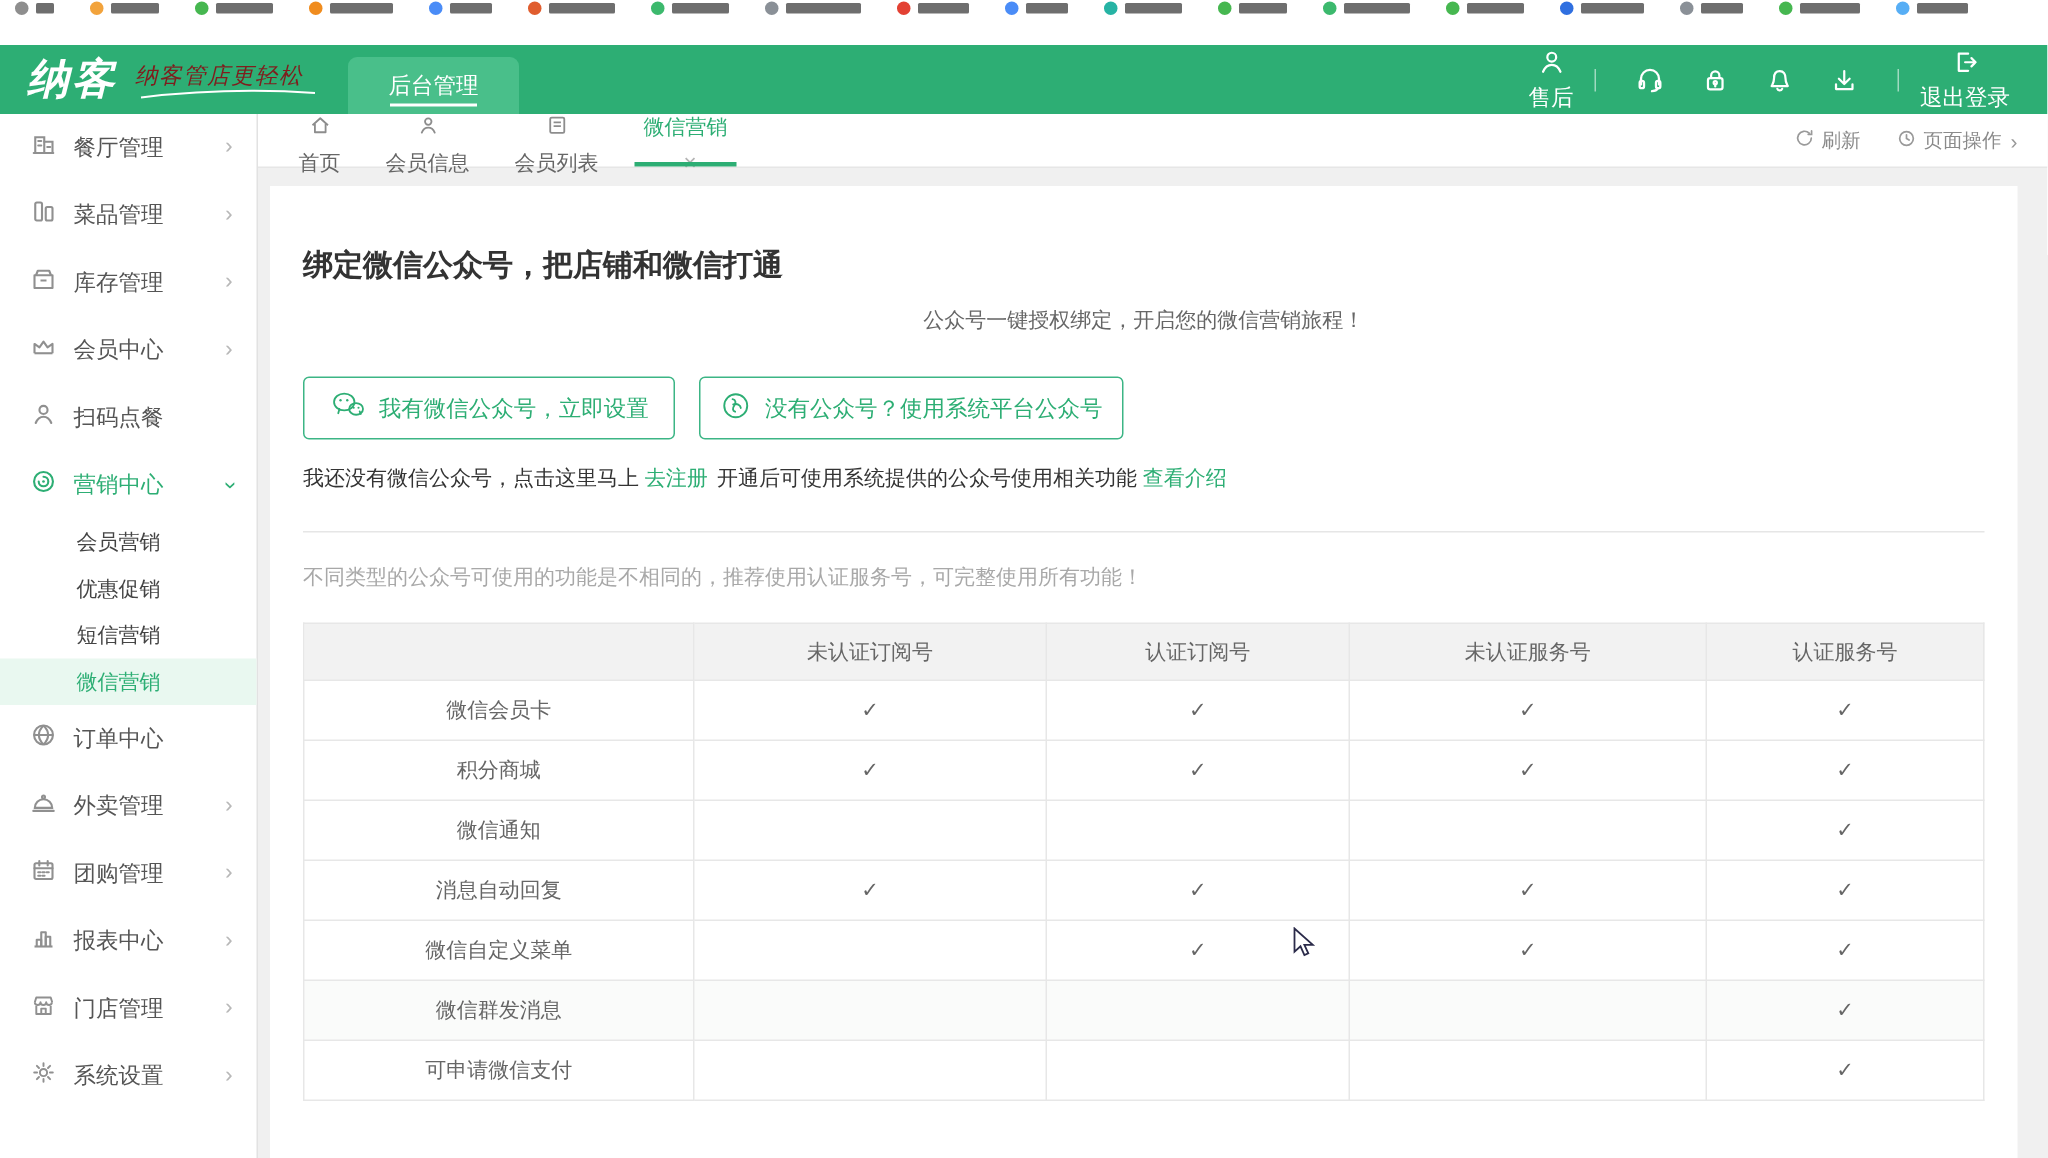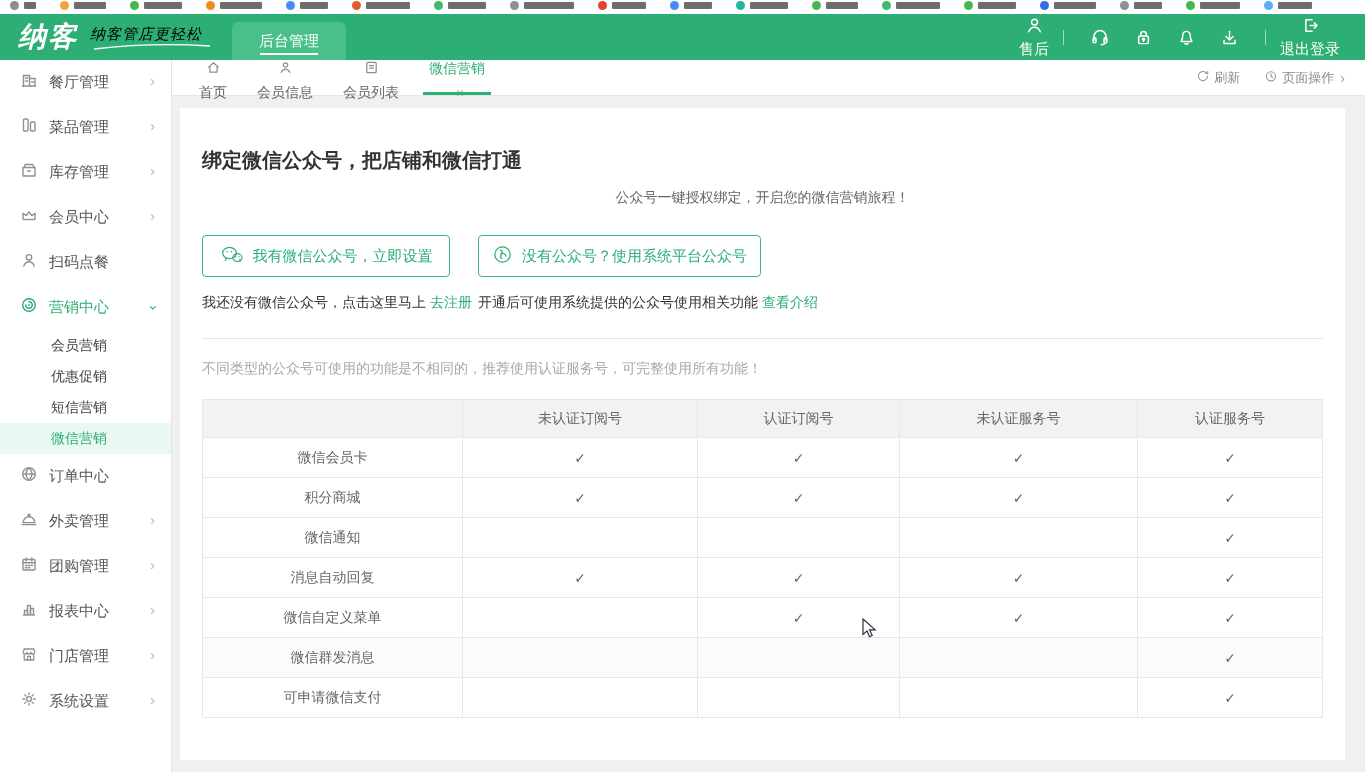--- a/index.html
+++ b/index.html
@@ -7,24 +7,24 @@
   body { font-family:"Liberation Sans","DejaVu Sans",sans-serif; background:#fff; }
   .page { position:relative; width:1365px; height:772px; overflow:hidden; }
 
   
   .bookmarks { height:14px; background:#fff; display:flex; align-items:center; padding:0 0 4px 10px; overflow:hidden; }
   .bm { display:inline-flex; align-items:center; margin-right:24px; flex:none; }
   .bm i { width:9px; height:9px; border-radius:50%; display:inline-block; }
   .bm b { height:7px; background:#4a4a4a; opacity:.8; border-radius:1px; margin-left:5px; display:inline-block; }
 
   
-  .header { height:46px; background:#2dae74; display:flex; align-items:center; padding:0 25px 0 18px; position:relative; }
+  .header { height:46px; background:#2dae74; display:flex; align-items:center; padding:0 25px 0 18px; position:relative;margin-top:16px; }
   .logo { color:#fff; font-size:28px; font-weight:900; font-style:italic; letter-spacing:2px; line-height:1; }
   .slogan-wrap { position:relative; margin-left:12px; top:-3px; }
-  .slogan { color:#000000; font-size:15px; font-style:italic; letter-spacing:1px; }
+  .slogan { color:#7f1d1d; font-size:15px; font-style:italic; letter-spacing:1px; }
   .slogan-swoosh { position:absolute; left:2px; bottom:-6px; }
   .admin-tab { align-self:flex-end; margin-left:30px; height:38px; background:#49bf8a; border-radius:6px 6px 0 0; padding:0 27px; display:flex; align-items:center; color:#fff; font-size:15px; position:relative; cursor:pointer; }
   .admin-tab::after { content:''; position:absolute; bottom:5px; left:50%; transform:translateX(-50%); width:58px; height:2px; background:#fff; }
   .header-right { margin-left:auto; display:flex; align-items:center; color:#fff; font-size:15px; }
   .hdr-item { display:flex; align-items:center; gap:5px; cursor:pointer;flex-direction:column; }
   .hdr-icon { display:inline-flex; margin:0 12px; cursor:pointer; }
   .hdr-icon svg, .hdr-item svg { display:block; }
   .hdr-divider { width:1px; height:15px; background:rgba(255,255,255,.55); margin:0 14px; }
 
   
@@ -53,21 +53,21 @@
   .tabbar-right { margin-left:auto; display:flex; align-items:center; font-size:13px; color:#8a8a8a; gap:24px; }
   .tb-action { display:flex; align-items:center; gap:4px; cursor:pointer; }
   .tb-action svg { stroke:#9a9a9a; }
   .tb-chevron { color:#999; font-size:14px; margin-left:2px; }
 
   
   .content { flex:1; padding:12px 20px 12px 8px; }
   .card { background:#fff; height:652px; padding:39px 22px; }
   .page-title { font-size:20px; font-weight:700; color:#333; }
   .page-subtitle { font-size:14px; color:#666; margin-top:15px;text-align:center; }
-  .btn-row { display:flex; gap:28px; margin-top:28px; }
+  .btn-row { display:flex; gap:16px; margin-top:28px; }
   .outline-btn { height:42px; border:1px solid #3cb585; border-radius:4px; background:#fff; color:#2dae74; font-size:15px; display:flex; align-items:center; justify-content:center; gap:9px; cursor:pointer; }
   .outline-btn svg { flex:none; }
   .btn1 { width:248px; }
   .btn2 { width:283px; }
   .helper-row { display:flex; margin-top:17px; font-size:14px; color:#333; }
   .helper1 { width:276px; flex:none; }
   .link { color:#2dae74; cursor:pointer; text-decoration:none; }
   .divider { border-top:1px solid #e6e6e6; margin-top:26px; }
   .note { color:#a8a8a8; font-size:14px; margin-top:21px; }
 

